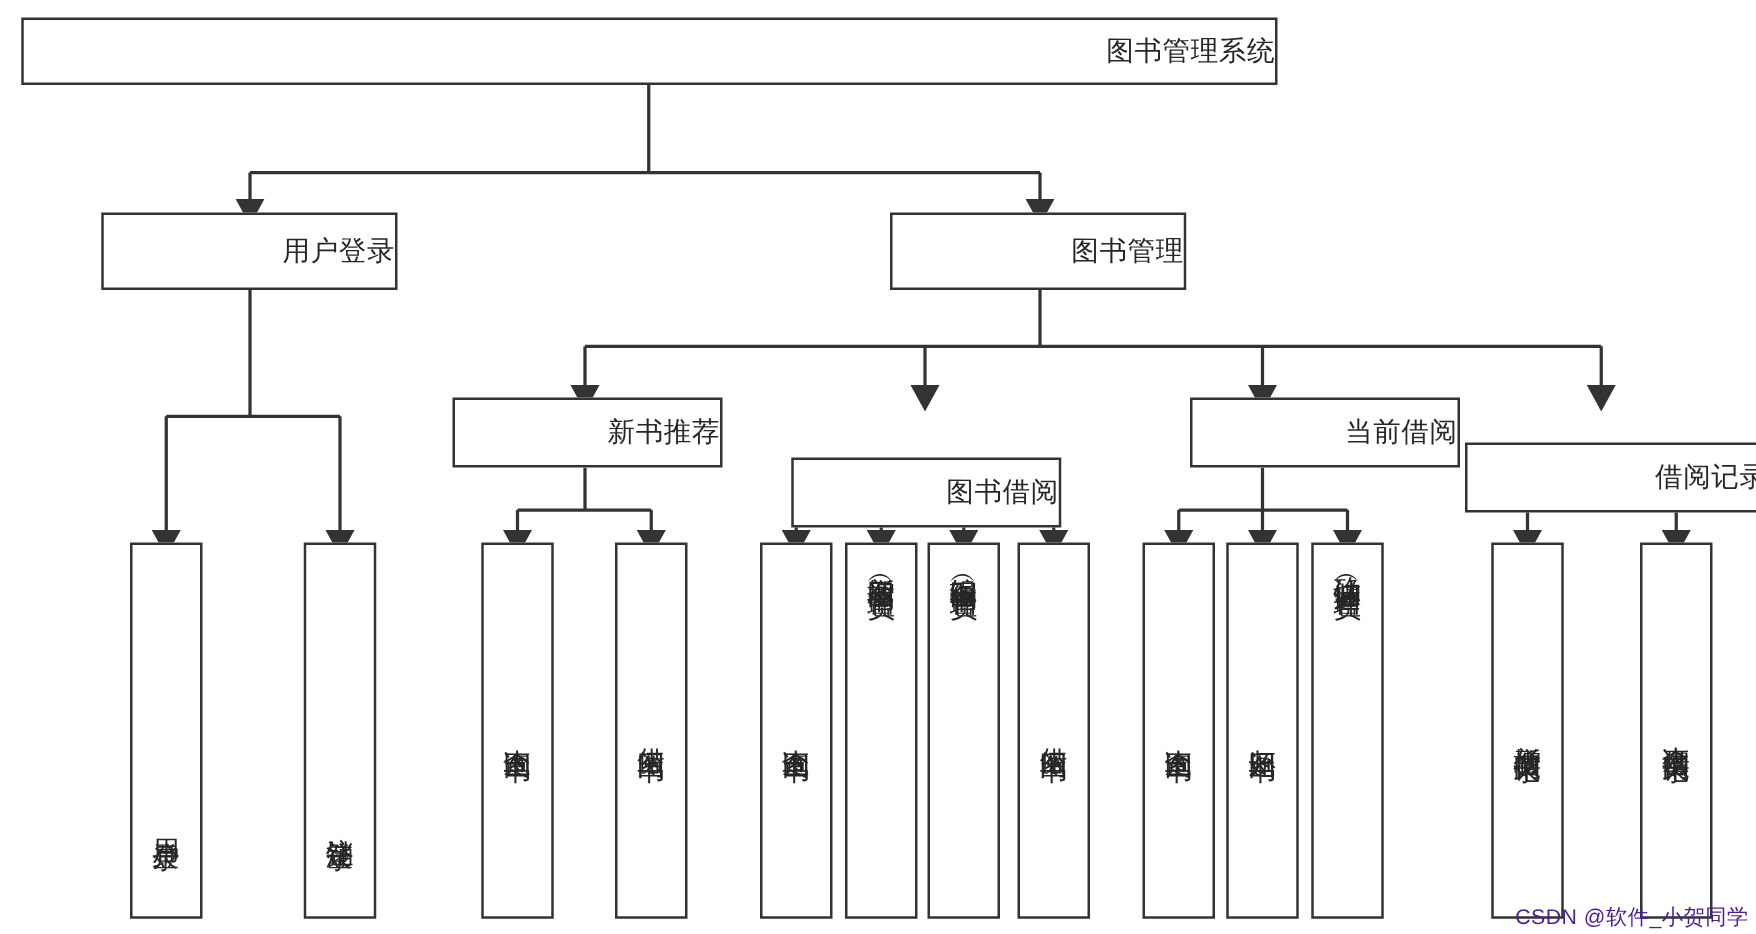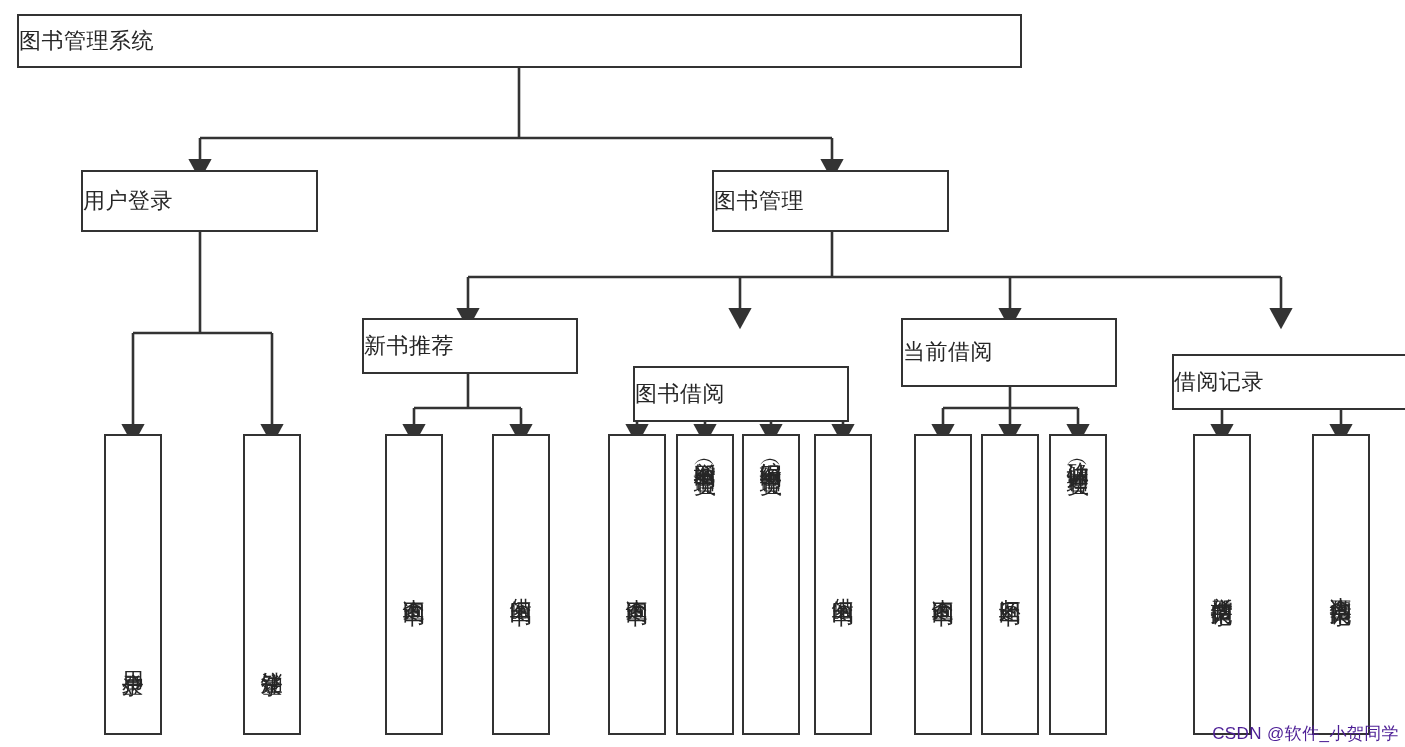--- a/index.html
+++ b/index.html
@@ -27,21 +27,21 @@
     pointer-events: none;
   }
   .node {
     position: absolute;
     box-sizing: border-box;
     border: 2.5px solid #333333;
     background: #ffffff;
     color: #1a1a1a;
     display: flex;
     align-items: center;
-    justify-content: flex-start;
+    justify-content: flex-end;
     z-index: 2;
   }
   .node .label {
     font-size: 22px;
     line-height: 1.12;
     letter-spacing: 0.5px;
     white-space: nowrap;
     color: #262626;
   }
   
@@ -148,21 +148,21 @@
   <div class="node horiz" style="left:362px; top:318px; width:216px; height:56px;">
     <span class="label">新书推荐</span>
   </div>
 
   <div class="node horiz" style="left:712px; top:170px; width:237px; height:62px;">
     <span class="label">图书管理</span>
   </div>
   <div class="node horiz" style="left:633px; top:318px; width:216px; height:56px;margin-top:48px;">
     <span class="label">图书借阅</span>
   </div>
-  <div class="node horiz" style="left:901px; top:318px; width:216px; height:69px;">
+  <div class="node horiz" style="left:952px; top:318px; width:216px; height:56px;">
     <span class="label">当前借阅</span>
   </div>
   <div class="node horiz" style="left:1172px; top:318px; width:244px; height:56px;margin-top:36px;">
     <span class="label">借阅记录</span>
   </div>
 
   <div class="node leaf anchor-bottom" style="left:104px; top:434px; width:58px; height:301px; padding-bottom:72px;">
     <span class="label">用户登录</span>
   </div>
   <div class="node leaf anchor-bottom" style="left:243px; top:434px; width:58px; height:301px; padding-bottom:72px;">

